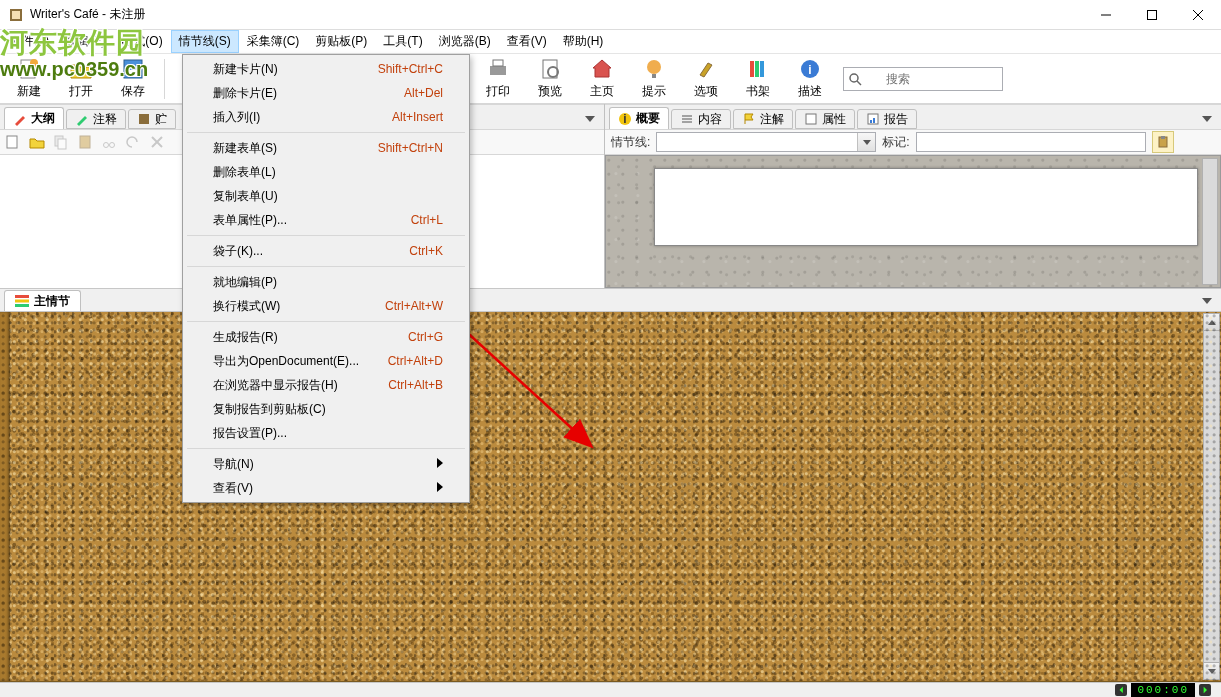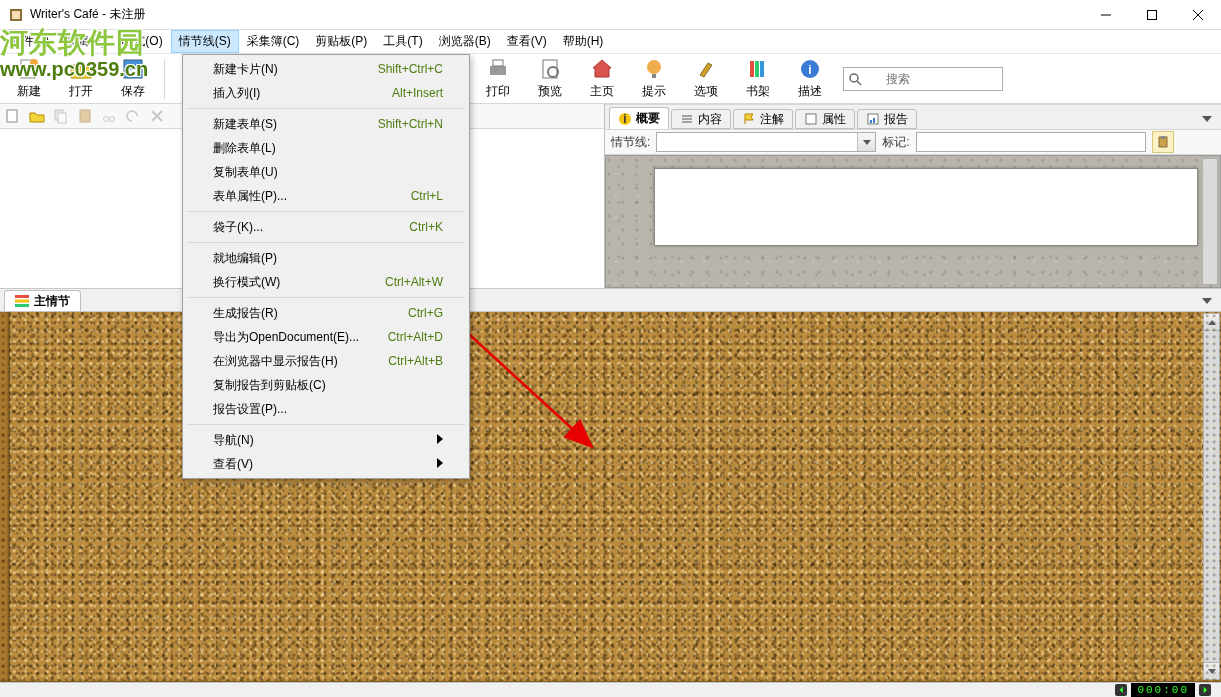--- a/index.html
+++ b/index.html
@@ -103,21 +103,21 @@
 
 
 .statusbar { height: 15px; background: #f0f0f0; border-top: 1px solid #c7c7c7; display: flex; align-items: center; }
 .status-right { margin-left: auto; display: flex; align-items: center; gap: 4px; padding-right: 10px; }
 .lcd { font-family: "Courier New", monospace; background: #000; color: #3f3; padding: 1px 6px; letter-spacing: 2px; font-size: 11px; }
 .lcd-btn { width: 12px; height: 12px; background: #333; border-radius: 2px; display: flex; align-items: center; justify-content: center; color: #3f3; font-size: 9px; }
 
 
 .dropdown { position: absolute; left: 182px; top: 54px; width: 288px; background: #f0f0f0; border: 1px solid #a0a0a0; box-shadow: 2px 3px 6px rgba(0,0,0,.25); padding: 2px; z-index: 1000; }
 .dropdown .mitem { display: flex; align-items: center; height: 24px; padding: 0 24px 0 28px; position: relative; color: #000; }
-.dropdown .shortcut { margin-left: auto; color: #4d7c0f; }
+.dropdown .shortcut { margin-left: auto; color: #c2410c; }
 .dropdown .sep { height: 1px; background: #d7d7d7; margin: 3px 2px; }
 .dropdown .arrow { margin-left: auto; }
 
 
 .watermark { position: absolute; left: 0; top: 24px; z-index: 1100; pointer-events: none; }
 .watermark .wm-text { font-family: "Microsoft YaHei", sans-serif; font-size: 28px; font-weight: bold; color: #8dc63f; text-shadow: 1px 1px 0 #fff, -1px -1px 0 #fff, 1px -1px 0 #fff, -1px 1px 0 #fff; letter-spacing: 1px; }
 .watermark .wm-url { font-family: Arial, sans-serif; font-size: 20px; font-weight: bold; color: #4d7c0f; text-shadow: 1px 1px 0 #fff, -1px -1px 0 #fff, 1px -1px 0 #fff, -1px 1px 0 #fff; margin-top: -4px; }
 
 
 .arrow-overlay { position: absolute; left: 290px; top: 170px; z-index: 999; pointer-events: none; }
@@ -263,20 +263,45 @@
           <circle cx="6" cy="6" r="4" fill="none" stroke="#666" stroke-width="1.5"></circle>
           <line x1="9" y1="9" x2="13" y2="13" stroke="#666" stroke-width="1.5"></line>
         </svg>
       </span>
       <input placeholder="搜索" style="">
     </div>
   </div>
 
 <div class="workrow">
   <div class="left-pane">
+    <div class="tabbar" id="ltabs">
+    <div class="tab">
+          <span class="tab-icon"><svg width="14" height="14">
+              <path d="M2 12 l8 -8 l2 2 l-8 8 z" fill="#e74c3c"></path>
+            </svg></span>
+          <span style="font-weight:bold">大纲</span>
+        </div>
+        <div class="tab inactive">
+          <span class="tab-icon"><svg width="14" height="14">
+              <path d="M2 12 l8 -8 l2 2 l-8 8 z" fill="#2ecc71"></path>
+            </svg></span>
+          <span style="font-weight:normal">注释</span>
+        </div>
+        <div class="tab inactive">
+          <span class="tab-icon"><svg width="14" height="14">
+              <rect x="2" y="2" width="10" height="10" fill="#8a6d3b"></rect>
+            </svg></span>
+          <span style="font-weight:normal">贮</span>
+        </div>
+        <div class="tab-menu-btn">
+          <svg width="10" height="6">
+            <path d="M0 0 L10 0 L5 6 Z" fill="#555"></path>
+          </svg>
+        </div>
+      </div>
     <div class="mini-toolbar">
       <span class="mini-btn enabled">
           <svg width="16" height="16">
             <rect x="2" y="2" width="10" height="12" fill="#fff" stroke="#888"></rect>
           </svg>
         </span>
       <span class="mini-btn enabled">
           <svg width="16" height="16">
             <path d="M1 5 h5 l2 2 h7 v7 h-14 z" fill="#f2d33b" stroke="#b58900"></path>
           </svg>
@@ -419,20 +444,24 @@
     <span class="lcd-btn">⏵</span>
   </div>
 </div>
 
 <div class="dropdown" id="dropdown">
     <div class="mitem">
       <span>新建卡片(N)</span>
       <span class="shortcut">Shift+Ctrl+C</span>
     </div>
     <div class="mitem">
+      <span>删除卡片(E)</span>
+      <span class="shortcut">Alt+Del</span>
+    </div>
+    <div class="mitem">
       <span>插入列(I)</span>
       <span class="shortcut">Alt+Insert</span>
     </div>
     <div class="sep"></div>
     <div class="mitem">
       <span>新建表单(S)</span>
       <span class="shortcut">Shift+Ctrl+N</span>
     </div>
     <div class="mitem">
       <span>删除表单(L)</span>

